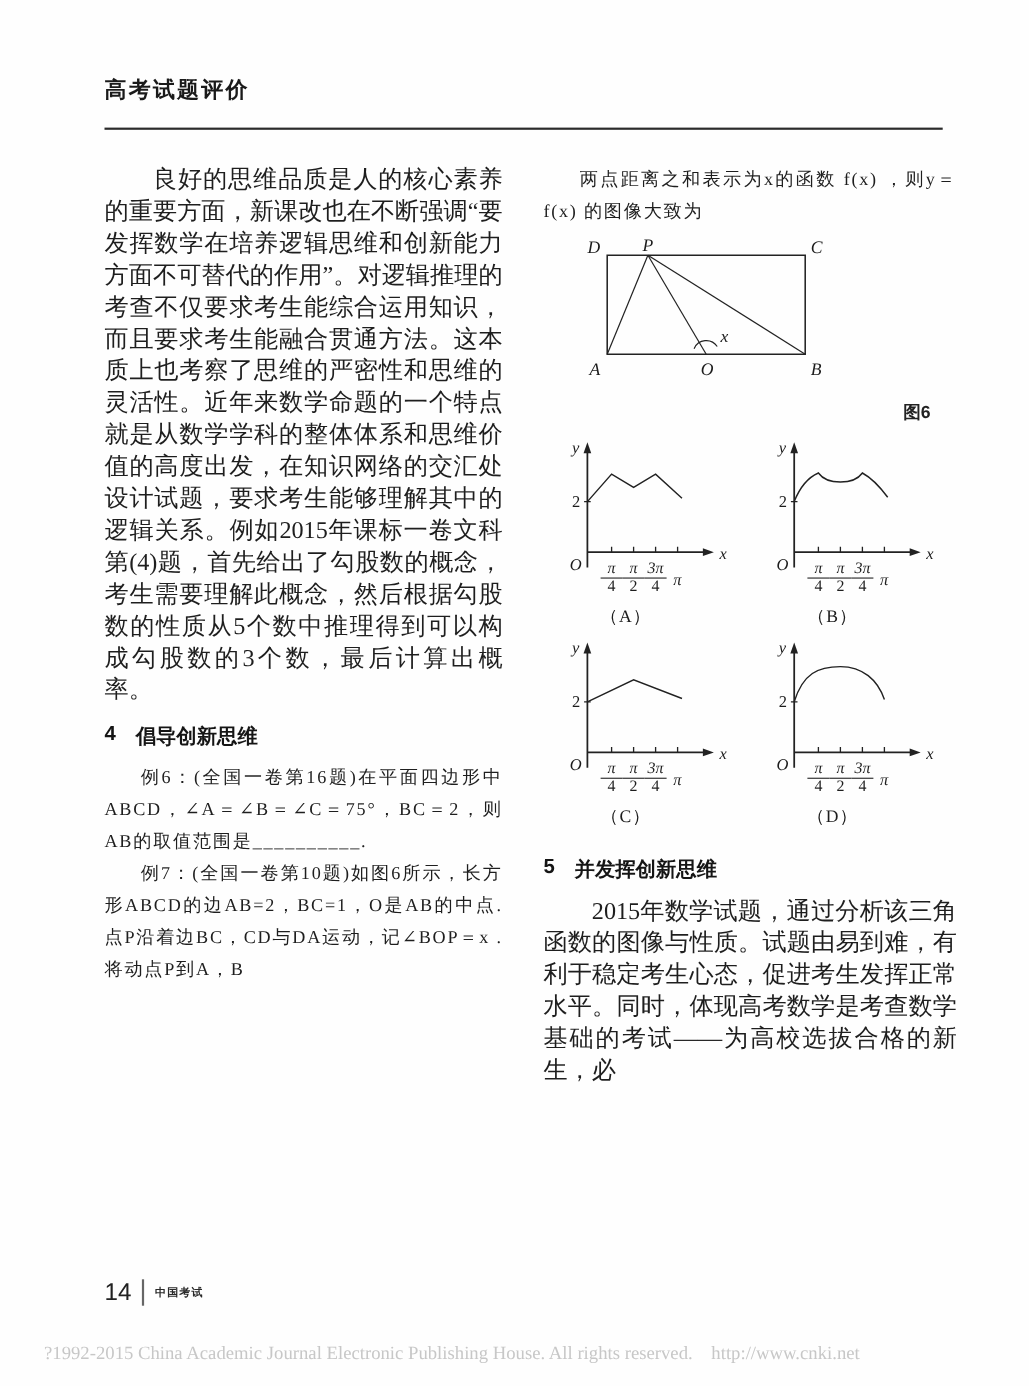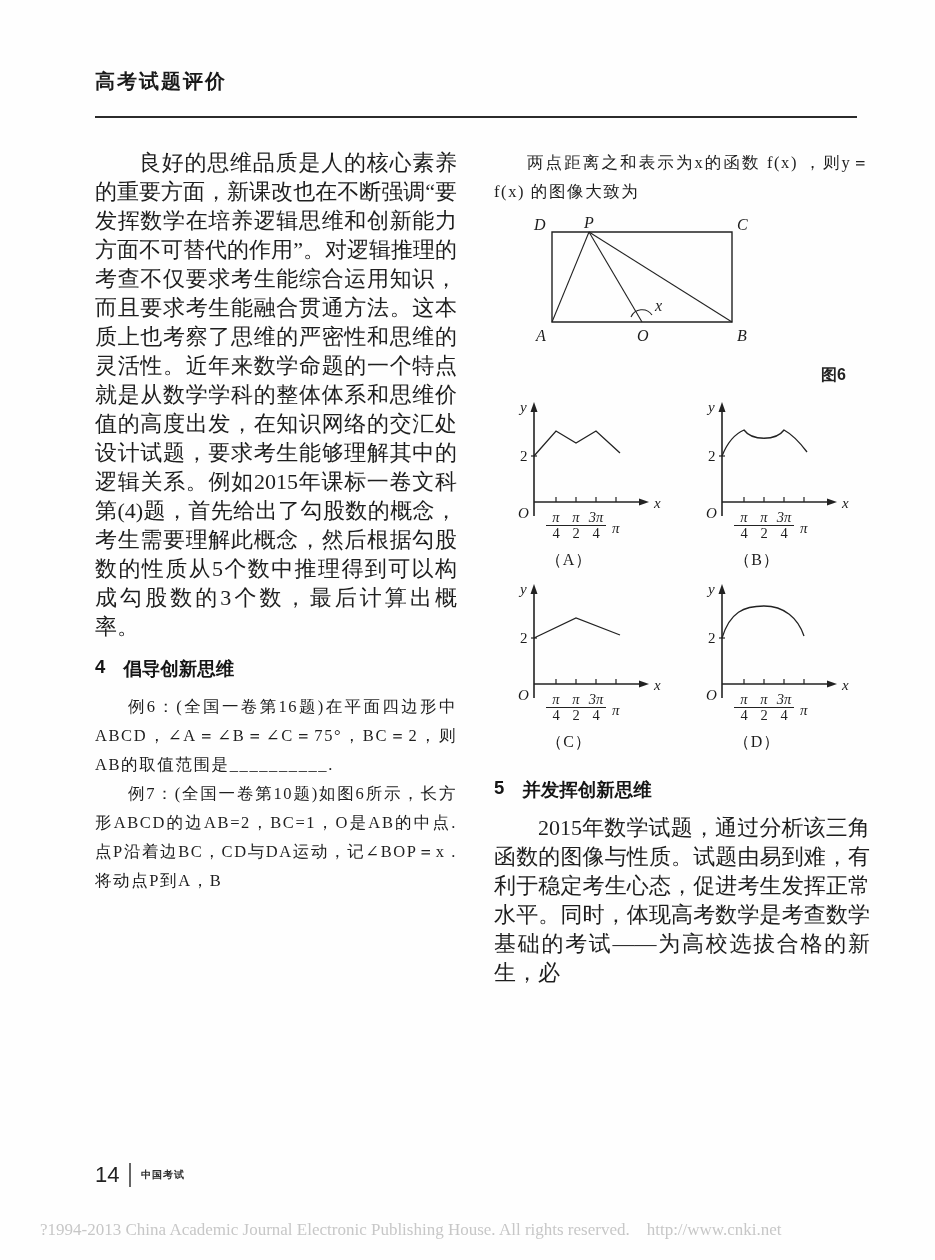--- a/index.html
+++ b/index.html
@@ -247,15 +247,15 @@
     </div>
     <p>2015年数学试题，通过分析该三角函数的图像与性质。试题由易到难，有利于稳定考生心态，促进考生发挥正常水平。同时，体现高考数学是考查数学基础的考试——为高校选拔合格的新生，必</p>
   </div>
 
   <div class="footer">
     <span class="pgnum">14</span>
     <span class="fsep"></span>
     <span class="fjournal">中国考试</span>
   </div>
 
-  <div class="copyright">?1994-2013 China Academic Journal Electronic Publishing House. All rights reserved.    http://www.cnki.net</div>
+  <div class="copyright">?1992-2015 China Academic Journal Electronic Publishing House. All rights reserved.    http://www.cnki.net</div>
 
 </div>
 
 </body></html>

